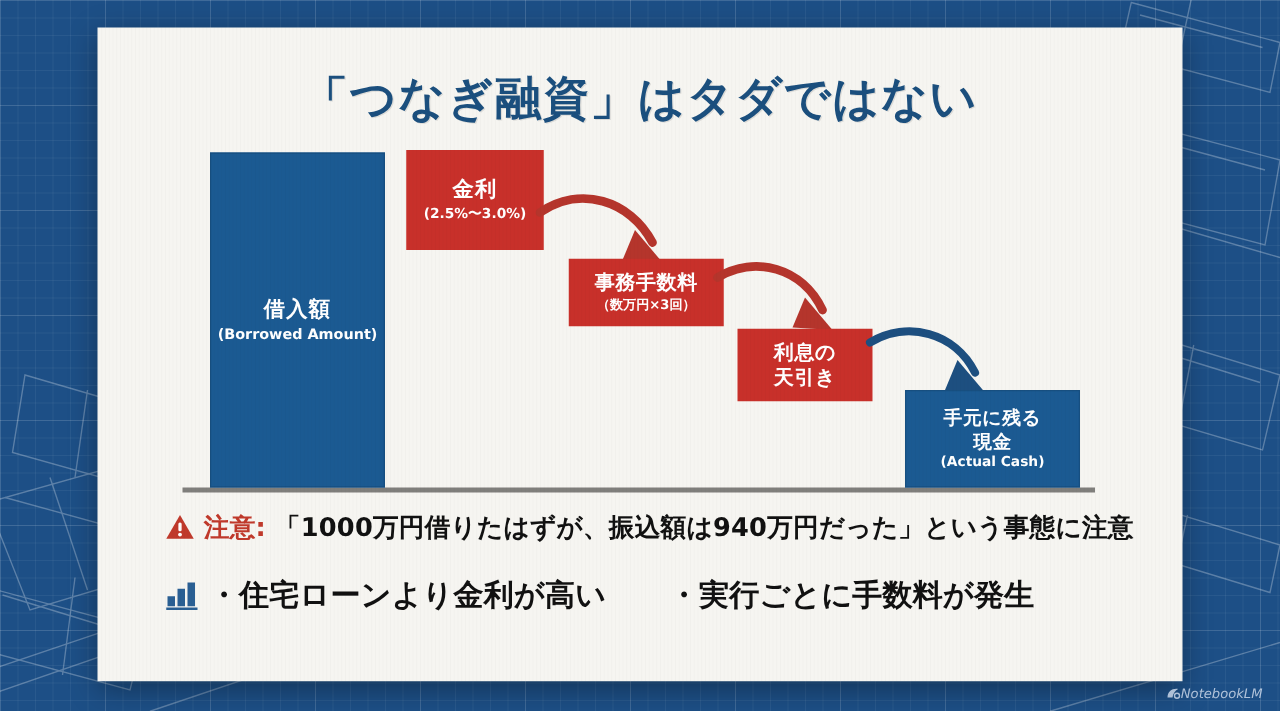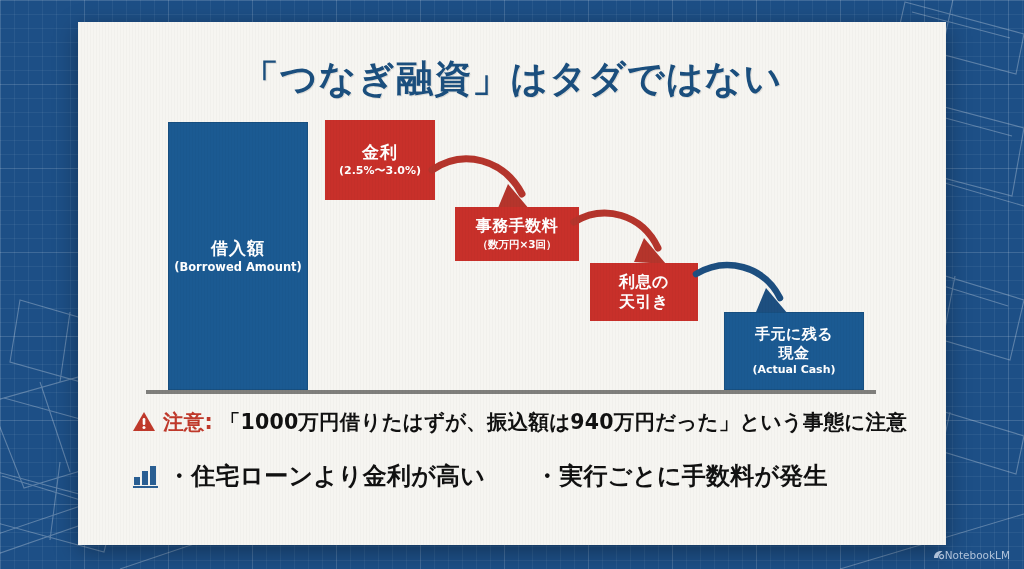--- a/index.html
+++ b/index.html
@@ -118,21 +118,21 @@
     font-size:24px; font-weight:bold; color:#111111;
     letter-spacing:.2px;
   }
   #chart-icon{ flex:0 0 auto; }
   #bullet-gap{ display:inline-block; width:34px; }
 
   
   #watermark{
     position:absolute; right:14px; bottom:8px;
     display:flex; align-items:center; gap:0;
-    color:#c9d6e8; font-size:10.5px; opacity:.85;
+    color:#c9d6e8; font-size:10.5px; opacity:.85;font-style:italic;
   }
 </style>
 </head>
 <body>
 
 <div id="bg-blueprint"></div>
 
 <svg id="bg-drawings" width="1024" height="569" viewBox="0 0 1024 569" aria-hidden="true">
   <g stroke="#ffffff" stroke-width="1.1" fill="none" opacity="0.55">
 

